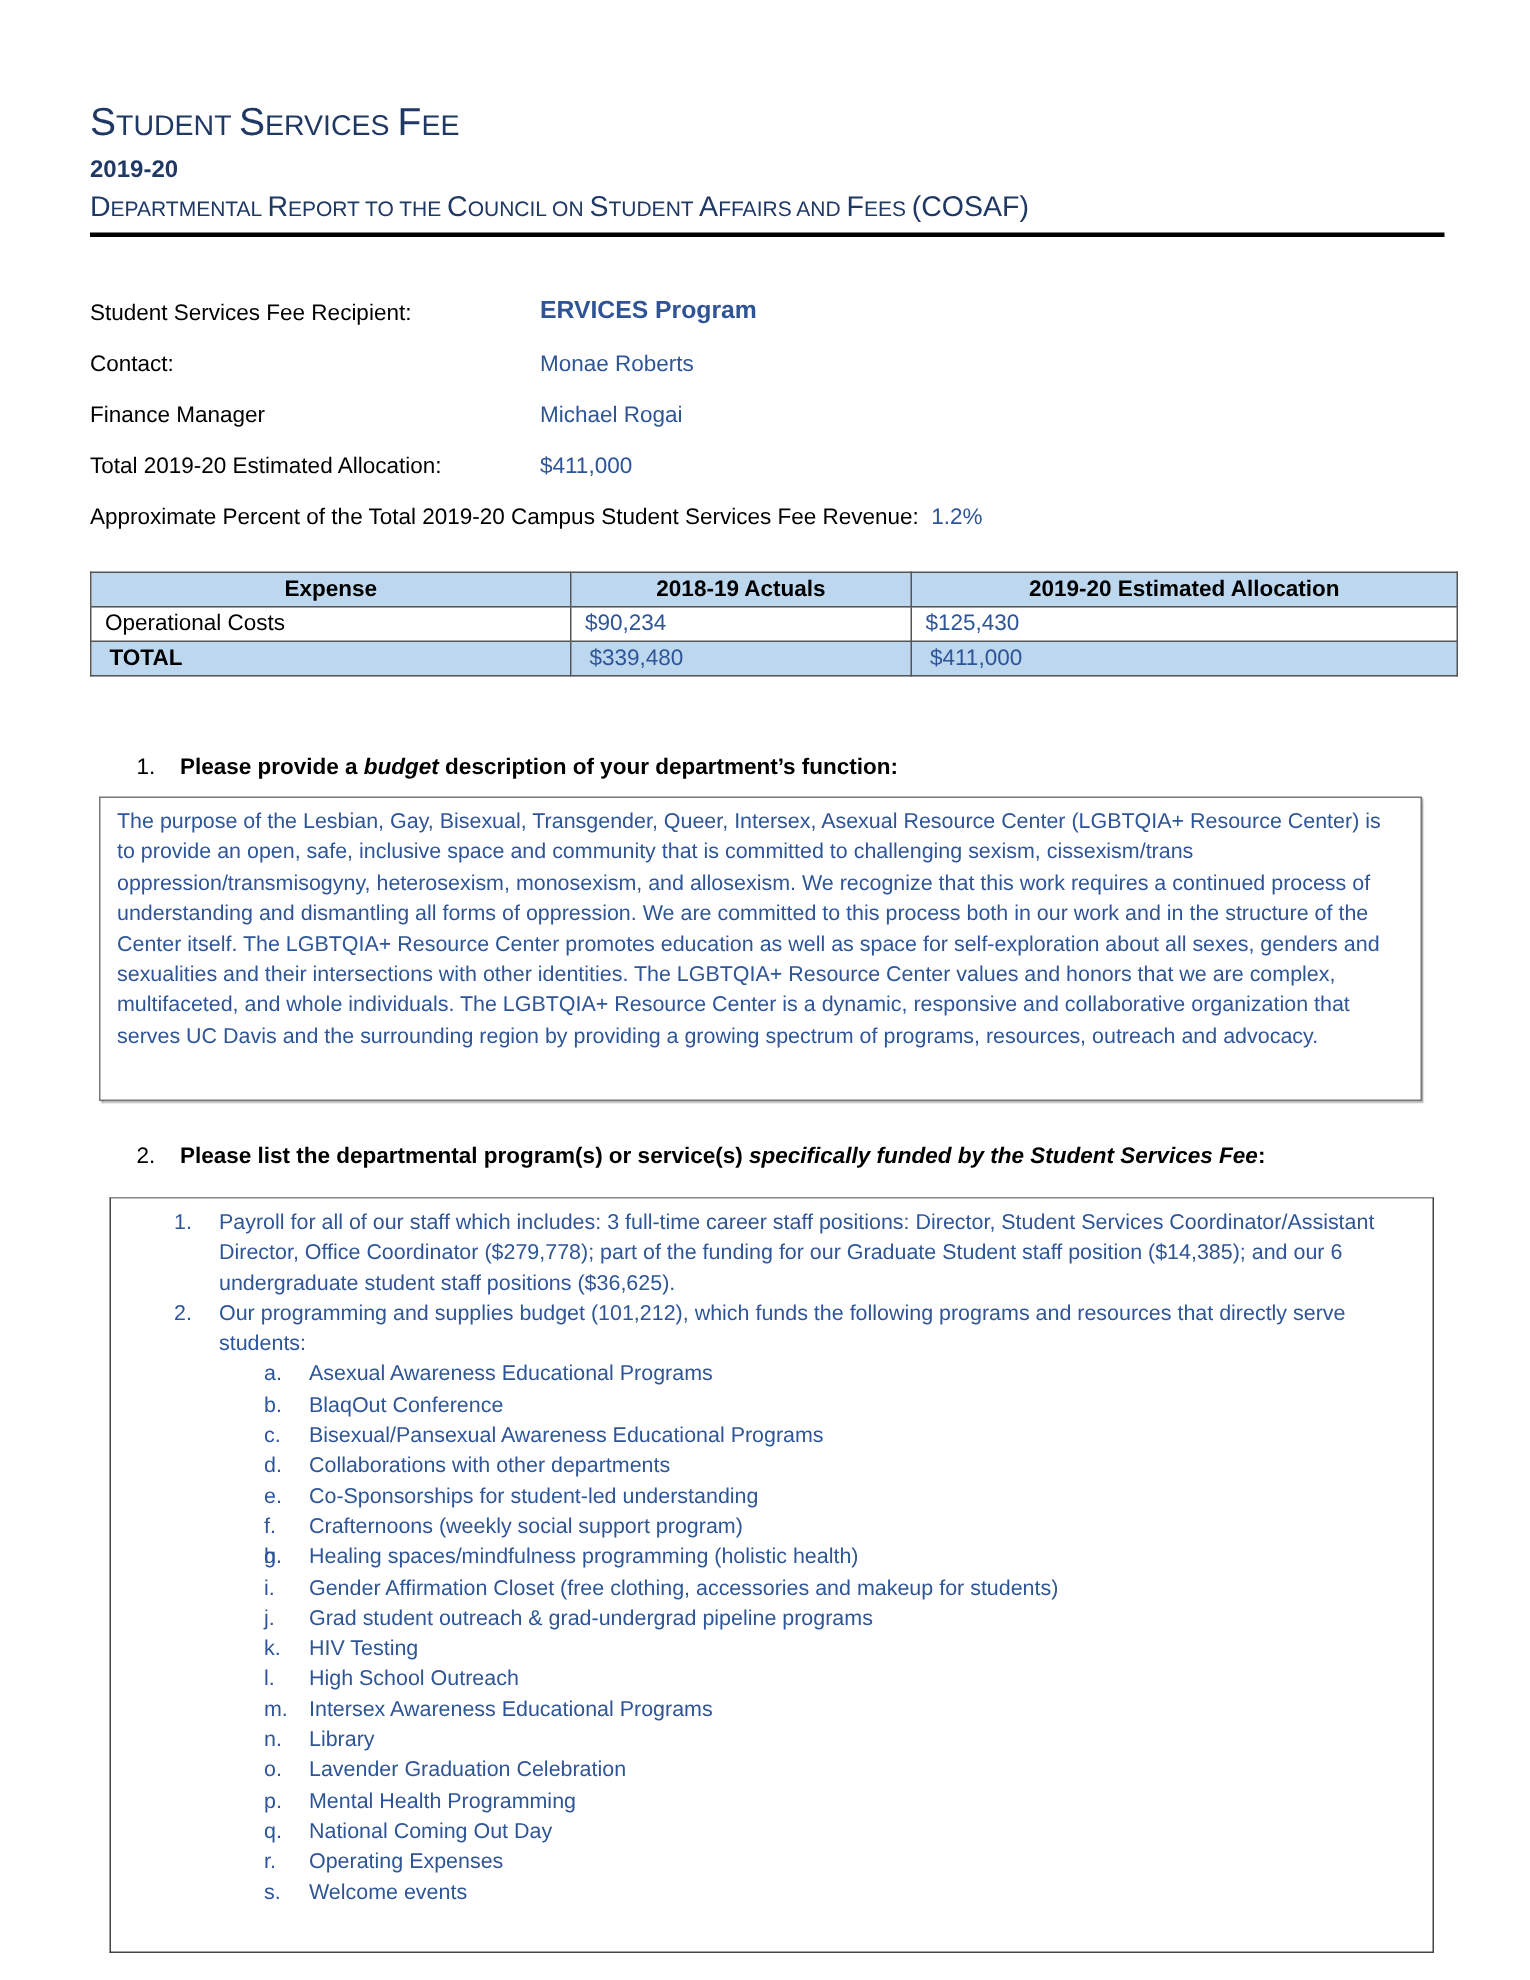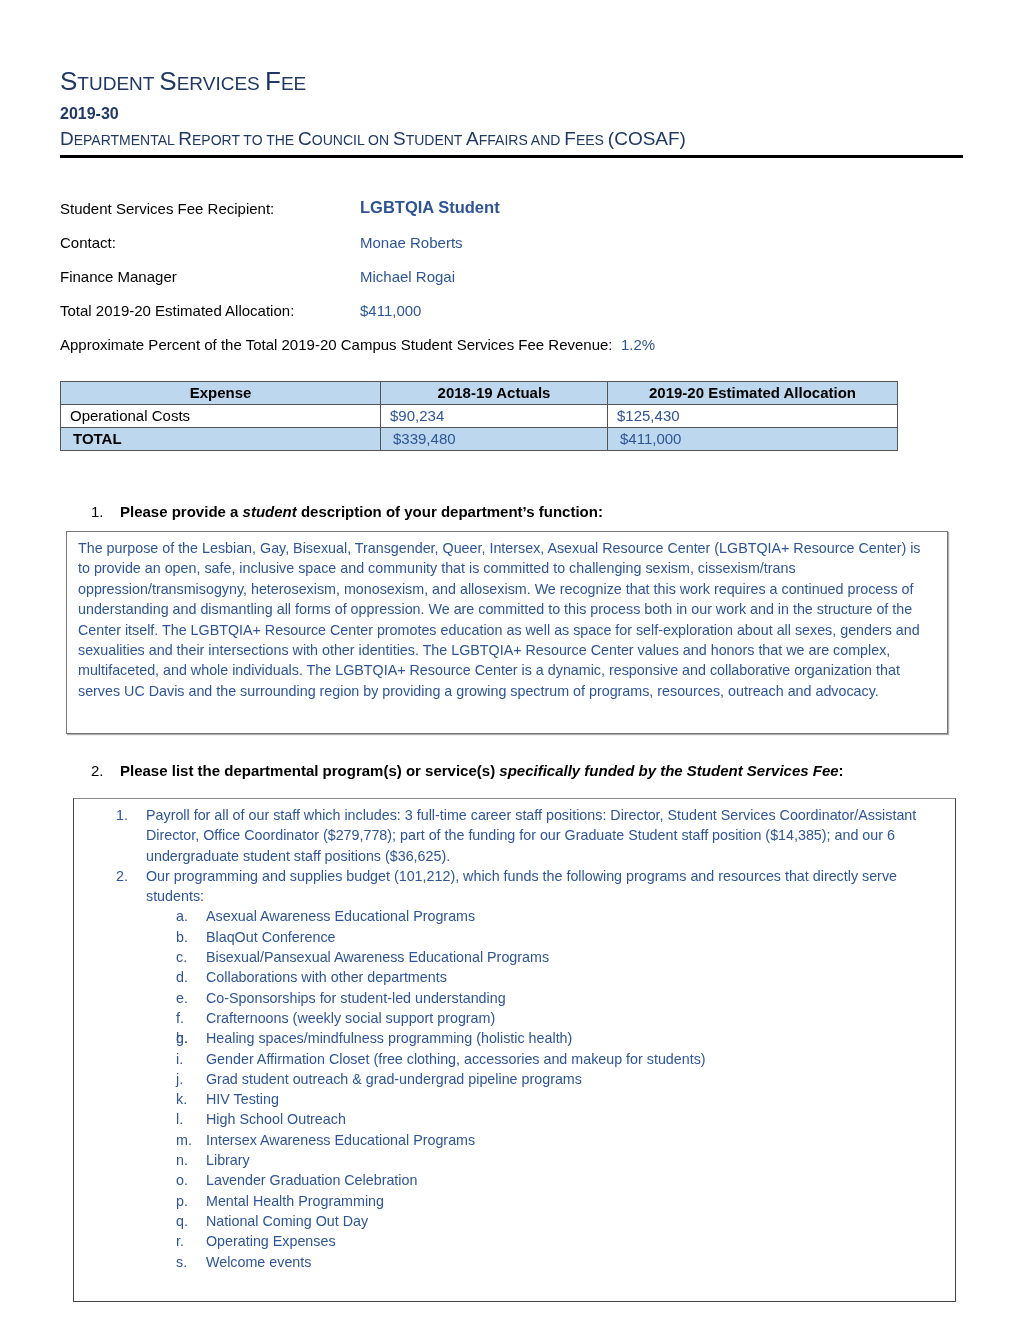--- a/index.html
+++ b/index.html
@@ -29,21 +29,21 @@
   .info-row {
     position: absolute; left: 60px; font-size: 15px; color: #000;
   }
   .info-row .lbl { position: absolute; left: 0; white-space: nowrap; }
   .info-row .val { position: absolute; left: 300px; white-space: nowrap; color: #2e5597; }
   .info-row .val.bold { font-weight: bold; font-size: 16.5px; color: #2f5496; }
   .pct-row { position: absolute; left: 60px; top: 336px; font-size: 15px; white-space: nowrap; }
   .pct-row .val { color: #2e5597; }
 
   table.exp {
-    position: absolute; left: 60px; top: 381px; width: 838px;
+    position: absolute; left: 60px; top: 381px; width: 912px;
     border-collapse: collapse; font-size: 15px;
   }
   table.exp td, table.exp th {
     border: 1px solid #555; padding: 0 9px; height: 22px; line-height: 22px;
   }
   table.exp th { background: #bdd7ee; font-weight: bold; text-align: center; }
   table.exp tr.total td { background: #bdd7ee; padding-left: 12px; }
   table.exp td.money { color: #2e5597; }
   table.exp tr.total td.lbl { font-weight: bold; }
   table.exp col.c1 { width: 320px; }
@@ -71,27 +71,27 @@
   .sub { margin: 0; }
   .li2 { position: relative; padding-left: 132px; }
   .li2 .mk { position: absolute; left: 102px; }
 </style>
 </head>
 <body>
 
 <div class="hdr-title">
   <span>S</span><span class="sc-small">TUDENT </span><span>S</span><span class="sc-small">ERVICES </span><span>F</span><span class="sc-small">EE</span>
 </div>
-<div class="hdr-year">2019-30</div>
+<div class="hdr-year">2019-20</div>
 <div class="hdr-sub" id="subtitle"><span>D</span><span class="sc-small">EPARTMENTAL </span><span>R</span><span class="sc-small">EPORT TO THE </span><span>C</span><span class="sc-small">OUNCIL ON </span><span>S</span><span class="sc-small">TUDENT </span><span>A</span><span class="sc-small">FFAIRS AND </span><span>F</span><span class="sc-small">EES </span><span>(COSAF)</span></div>
 <div class="hdr-rule"></div>
 
 <div class="info-row" style="top:198px;">
   <span class="lbl" style="top:2px;">Student Services Fee Recipient:</span>
-  <span class="val bold">LGBTQIA Student</span>
+  <span class="val bold">ERVICES Program</span>
 </div>
 <div class="info-row" style="top:234px;">
   <span class="lbl">Contact:</span>
   <span class="val">Monae Roberts</span>
 </div>
 <div class="info-row" style="top:268px;">
   <span class="lbl">Finance Manager</span>
   <span class="val">Michael Rogai</span>
 </div>
 <div class="info-row" style="top:302px;">
@@ -124,21 +124,21 @@
     </tr>
     <tr class="total">
       <td class="lbl">TOTAL</td>
       <td class="money">$339,480</td>
       <td class="money">$411,000</td>
     </tr>
   </tbody>
 </table>
 
 <div class="q" style="left:91px; top:503px;">
-  <span class="num">1.</span><span>Please provide a </span><i>student</i><span> description of your department’s function:</span>
+  <span class="num">1.</span><span>Please provide a </span><i>budget</i><span> description of your department’s function:</span>
 </div>
 <div class="box1">
   <p>The purpose of the Lesbian, Gay, Bisexual, Transgender, Queer, Intersex, Asexual Resource Center (LGBTQIA+ Resource Center) is to provide an open, safe, inclusive space and community that is committed to challenging sexism, cissexism/trans oppression/transmisogyny, heterosexism, monosexism, and allosexism. We recognize that this work requires a continued process of understanding and dismantling all forms of oppression. We are committed to this process both in our work and in the structure of the Center itself. The LGBTQIA+ Resource  Center promotes education as well as space for self-exploration about all sexes, genders and sexualities and their intersections with other identities. The LGBTQIA+ Resource Center values and honors that we are complex, multifaceted, and whole individuals. The LGBTQIA+ Resource Center is a dynamic, responsive and collaborative organization that serves UC Davis and the surrounding region by providing a growing spectrum of programs, resources, outreach and advocacy.</p>
 </div>
 
 <div class="q" style="left:91px; top:762px;">
   <span class="num">2.</span><span>Please list the departmental program(s) or service(s) </span><i>specifically funded by the Student Services Fee</i><span>:</span>
 </div>
 <div class="box2">
   <div class="list1">

